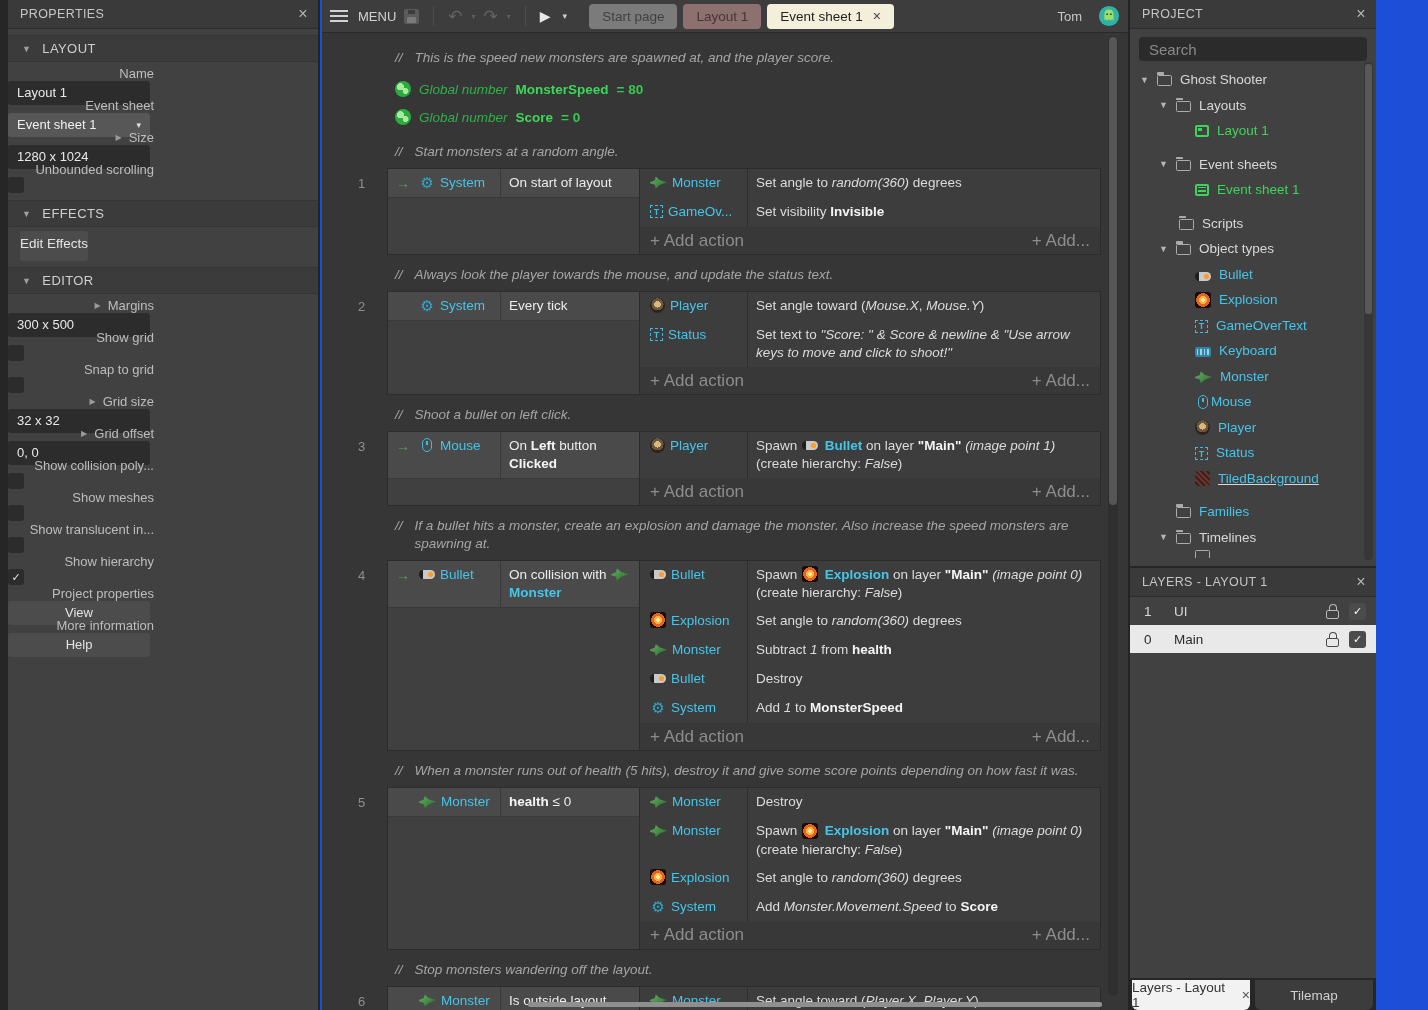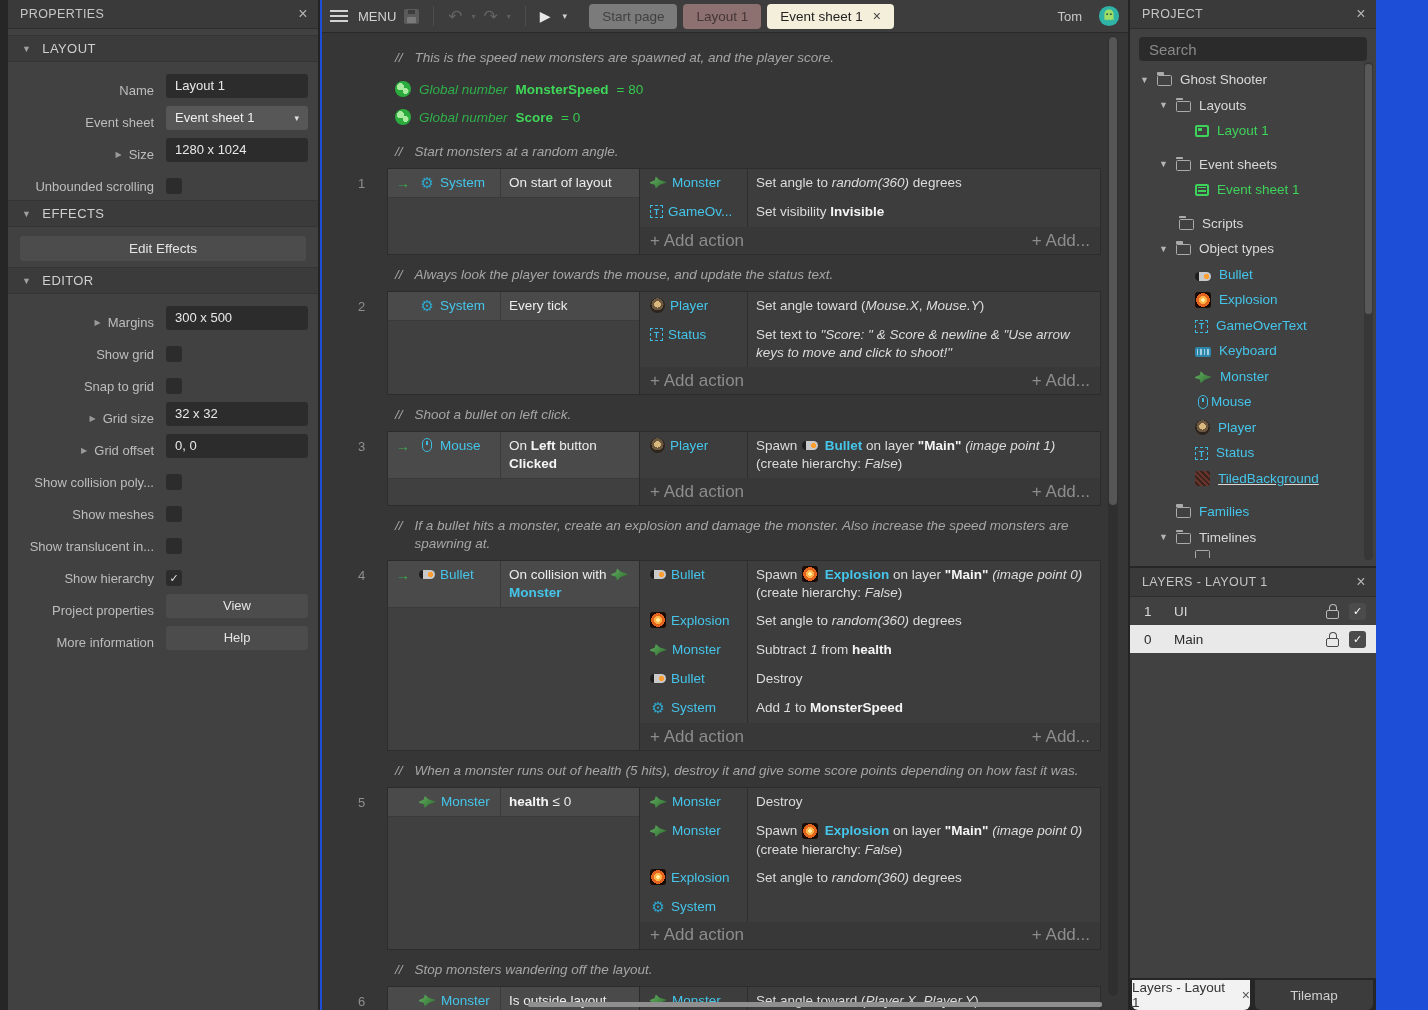--- a/index.html
+++ b/index.html
@@ -14,21 +14,21 @@
   .ph-close{color:#b5b5b5;font-size:16px;line-height:16px;cursor:default;}
   .tri{color:#9f9f9f;font-size:9px;}
   
   .left-strip{position:absolute;left:0;top:0;width:8px;height:100%;background:#262626;}
   
   .props{position:absolute;left:8px;top:0;width:312px;height:1010px;background:#414141;
       border-right:2px solid #242424;box-sizing:border-box;}
   .sec-header{height:25px;display:flex;align-items:center;gap:11px;padding-left:14px;
       background:#3b3b3b;border-top:1px solid #343434;border-bottom:1px solid #343434;
       color:#cfcfcf;font-size:13px;letter-spacing:.4px;margin:6px 0 4px 0;}
-  .prow{height:32px;display:flex;align-items:flex-end;}
+  .prow{height:32px;display:flex;align-items:flex-start;flex-direction:column;}
   .prow.btnrow{height:30px;padding:0 12px;}
   .wide-btn{flex:1;height:25px;line-height:25px;background:#4c4c4c;border-radius:3px;
       text-align:center;color:#e4e4e4;font-size:13.5px;}
   .plabel{width:158px;display:flex;justify-content:flex-end;align-items:center;gap:7px;
       color:#bdbdbd;font-size:13px;padding-right:12px;box-sizing:border-box;text-align:right;}
   .ptri{color:#9a9a9a;font-size:8px;}
   .pctrl{width:142px;display:flex;align-items:center;}
   .pinput,.pselect{width:100%;height:24px;line-height:24px;border-radius:3px;
       padding:0 9px;box-sizing:border-box;font-size:13px;}
   .pinput{background:#2c2c2c;color:#e9e9e9;}
@@ -59,21 +59,21 @@
   .tb-user{color:#c9c9c9;font-size:13px;margin-right:8px;}
   
   .sheet{position:absolute;top:33px;left:0;right:0;bottom:0;background:#363636;overflow:hidden;}
   .sheet-content{position:absolute;inset:0;padding:10px 0 0 66px;box-sizing:border-box;}
   .comment{display:flex;gap:12px;color:#a6a6a6;font-style:italic;font-size:13.5px;
       line-height:18px;margin:12px 0 8px 7px;width:700px;}
   .comment:first-child{margin-top:6px;}
   .global-row{display:flex;align-items:center;gap:8px;height:28px;margin-left:7px;}
   .g-kind{color:#2fb04a;font-style:italic;}
   .g-name{color:#3fd659;font-weight:bold;}
-  .g-val{color:#35c94e;}
+  .g-val{color:#35c94e;font-weight:bold;}
   .block{position:relative;display:flex;width:712px;margin-top:6px;
       box-shadow:0 0 0 1px #2c2c2c;background:#3d3d3d;}
   .ev-num{position:absolute;left:-30px;top:7px;color:#8f8f8f;font-size:13px;}
   .cond-col{width:252px;background:#404040;border-right:1px solid #2b2b2b;
       display:flex;flex-direction:column;box-sizing:border-box;flex:none;}
   .cond-cell{background:#4a4a4a;border-bottom:1px solid #3a3a3a;display:flex;
       min-height:29px;box-sizing:border-box;}
   .cond-obj{width:112px;flex:none;display:flex;align-items:flex-start;gap:5px;
       padding:5px 0 5px 8px;box-sizing:border-box;}
   .trig{width:18px;flex:none;color:#3fae4f;font-weight:bold;font-size:14px;line-height:18px;}
@@ -590,20 +590,21 @@
                   <span class="ic ic-explosion"></span>
                   <span class="obj-name">Explosion</span>
                 </div>
                 <div class="act-text"><span>Set angle to </span><span class="seg-i">random(360)</span><span> degrees</span></div>
               </div>
               <div class="action">
                 <div class="act-obj">
                   <span class="ic ic-system"></span>
                   <span class="obj-name">System</span>
                 </div>
+                <div class="act-text"><span>Add </span><span class="seg-i">Monster.Movement.Speed</span><span> to </span><span class="seg-b">Score</span></div>
               </div>
               <div class="add-row">
                 <span class="add-link">+ Add action</span>
                 <span class="add-link">+ Add...</span>
               </div>
             </div>
           </div>
           <div class="comment">
             <span class="slashes">//</span>
             <span>Stop monsters wandering off the layout.</span>

